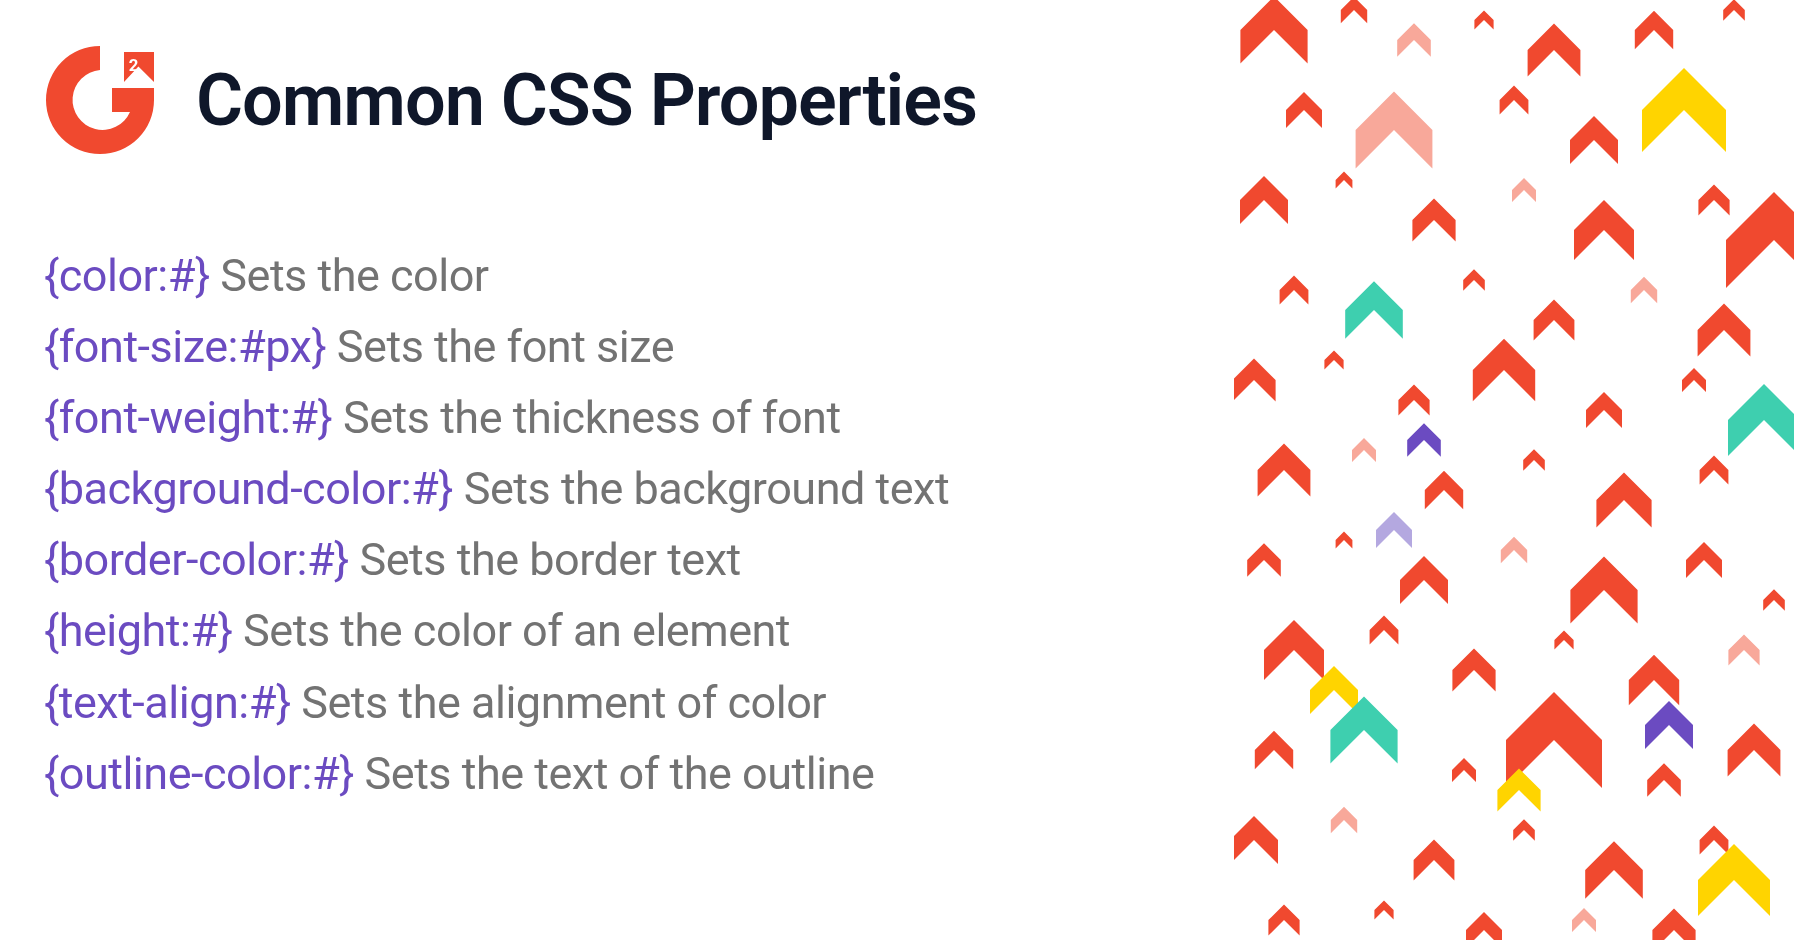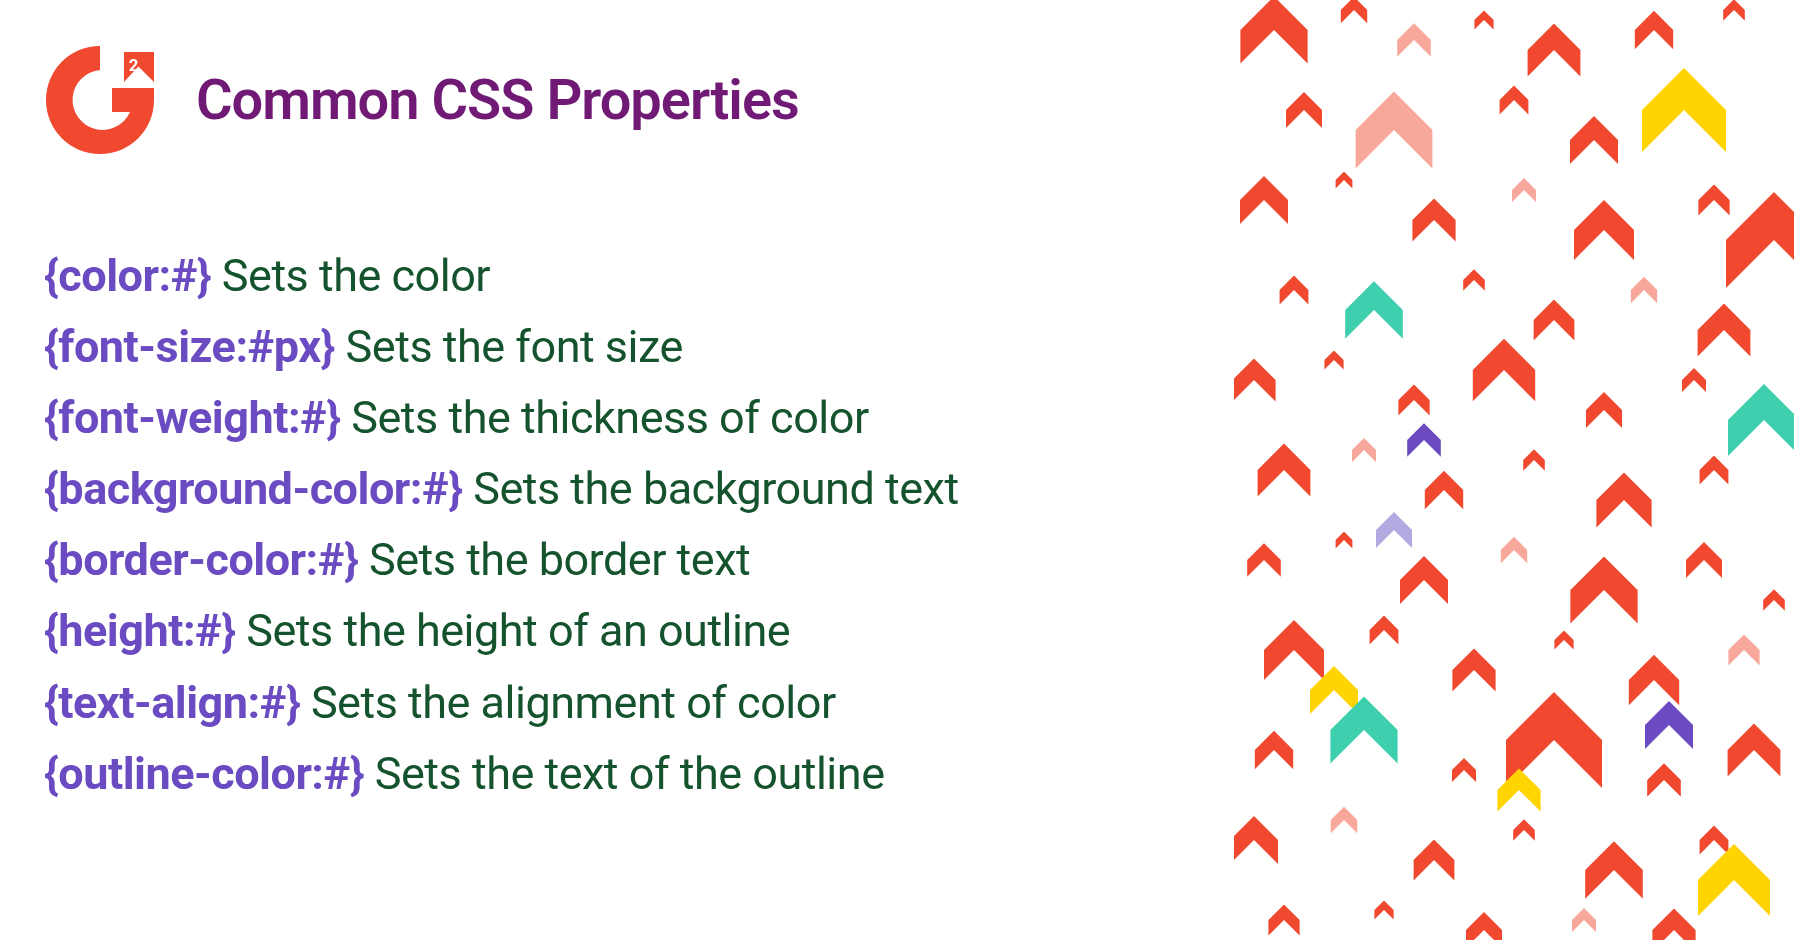--- a/index.html
+++ b/index.html
@@ -20,40 +20,40 @@
       align-items: center;
       gap: 36px;
       margin-bottom: 80px;
     }
     .logo {
       width: 120px;
       height: 120px;
       flex-shrink: 0;
     }
     .title {
-      font-size: 56px;
+      font-size: 72px;
       font-weight: 600;
-      color: #701a75;
+      color: #0f172a;
       letter-spacing: -1px;
     }
     .properties {
       padding-left: 4px;
     }
     .property-row {
       font-size: 45px;
       line-height: 1.58;
       color: #1a1a1a;
       letter-spacing: -0.5px;
     }
     .property-code {
       color: #6b4bc1;
-      font-weight: 700;
+      font-weight: 400;
     }
     .property-desc {
-      color: #14532d;
+      color: #737373;
       font-weight: 400;
     }
     .decoration {
       width: 560px;
       height: 940px;
       position: relative;
       overflow: hidden;
       flex-shrink: 0;
     }
     .deco-pattern {
@@ -79,33 +79,33 @@
     <div class="property-row">
       <span class="property-code">{color:#}</span>
       <span class="property-desc"> <span>Sets the color</span></span>
     </div>
     <div class="property-row">
       <span class="property-code">{font-size:#px}</span>
       <span class="property-desc"> <span>Sets the font size</span></span>
     </div>
     <div class="property-row">
       <span class="property-code">{font-weight:#}</span>
-      <span class="property-desc"> <span>Sets the thickness of color</span></span>
+      <span class="property-desc"> <span>Sets the thickness of font</span></span>
     </div>
     <div class="property-row">
       <span class="property-code">{background-color:#}</span>
       <span class="property-desc"> <span>Sets the background text</span></span>
     </div>
     <div class="property-row">
       <span class="property-code">{border-color:#}</span>
       <span class="property-desc"> <span>Sets the border text</span></span>
     </div>
     <div class="property-row">
       <span class="property-code">{height:#}</span>
-      <span class="property-desc"> <span>Sets the height of an outline</span></span>
+      <span class="property-desc"> <span>Sets the color of an element</span></span>
     </div>
     <div class="property-row">
       <span class="property-code">{text-align:#}</span>
       <span class="property-desc"> <span>Sets the alignment of color</span></span>
     </div>
     <div class="property-row">
       <span class="property-code">{outline-color:#}</span>
       <span class="property-desc"> <span>Sets the text of the outline</span></span>
     </div>
   </div>

